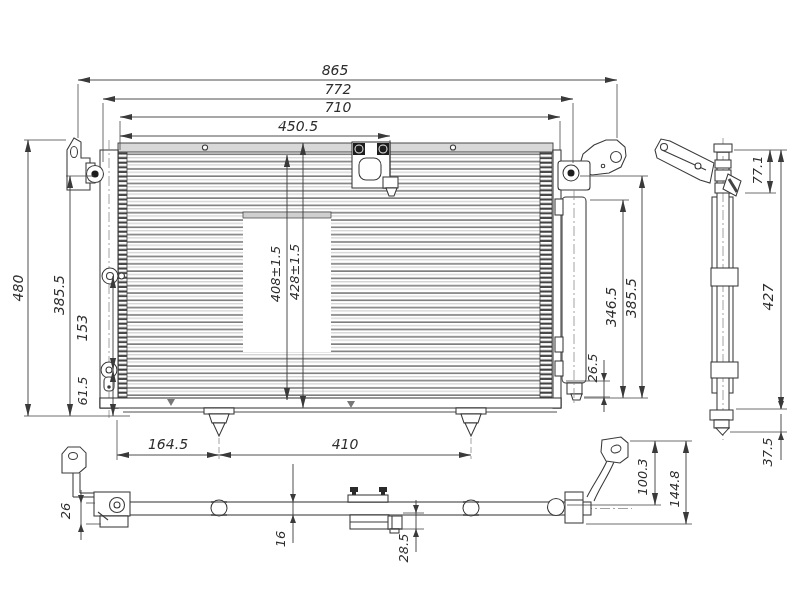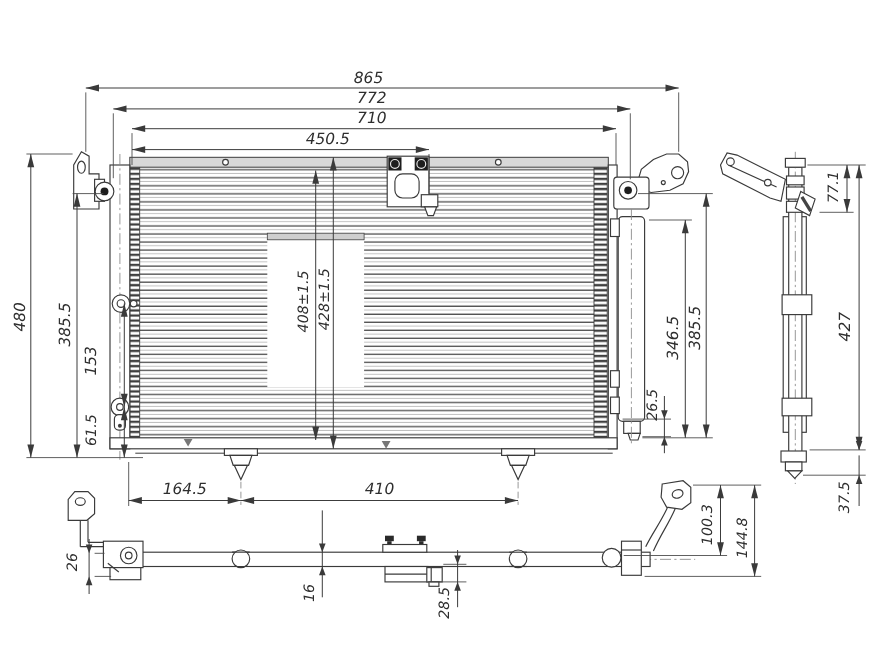--- a/index.html
+++ b/index.html
@@ -1,16 +1,16 @@
 <!DOCTYPE html>
 <html><head>
 <meta charset="utf-8">
 <style>
   html,body{margin:0;padding:0;background:#ffffff;}
-  .page{position:relative;width:800px;height:600px;background:#ffffff;overflow:hidden;border-radius:14px;}
+  .page{position:relative;width:800px;height:600px;background:#ffffff;overflow:hidden;}
   svg{display:block;}
   svg text{
     font-family:"DejaVu Sans","Liberation Sans",sans-serif;
     font-style:italic;
     fill:#2e2e2e;
   }
   .dimtxt{font-size:14px;}
   .dimtxt-sm{font-size:13px;}
 </style>
 </head>

